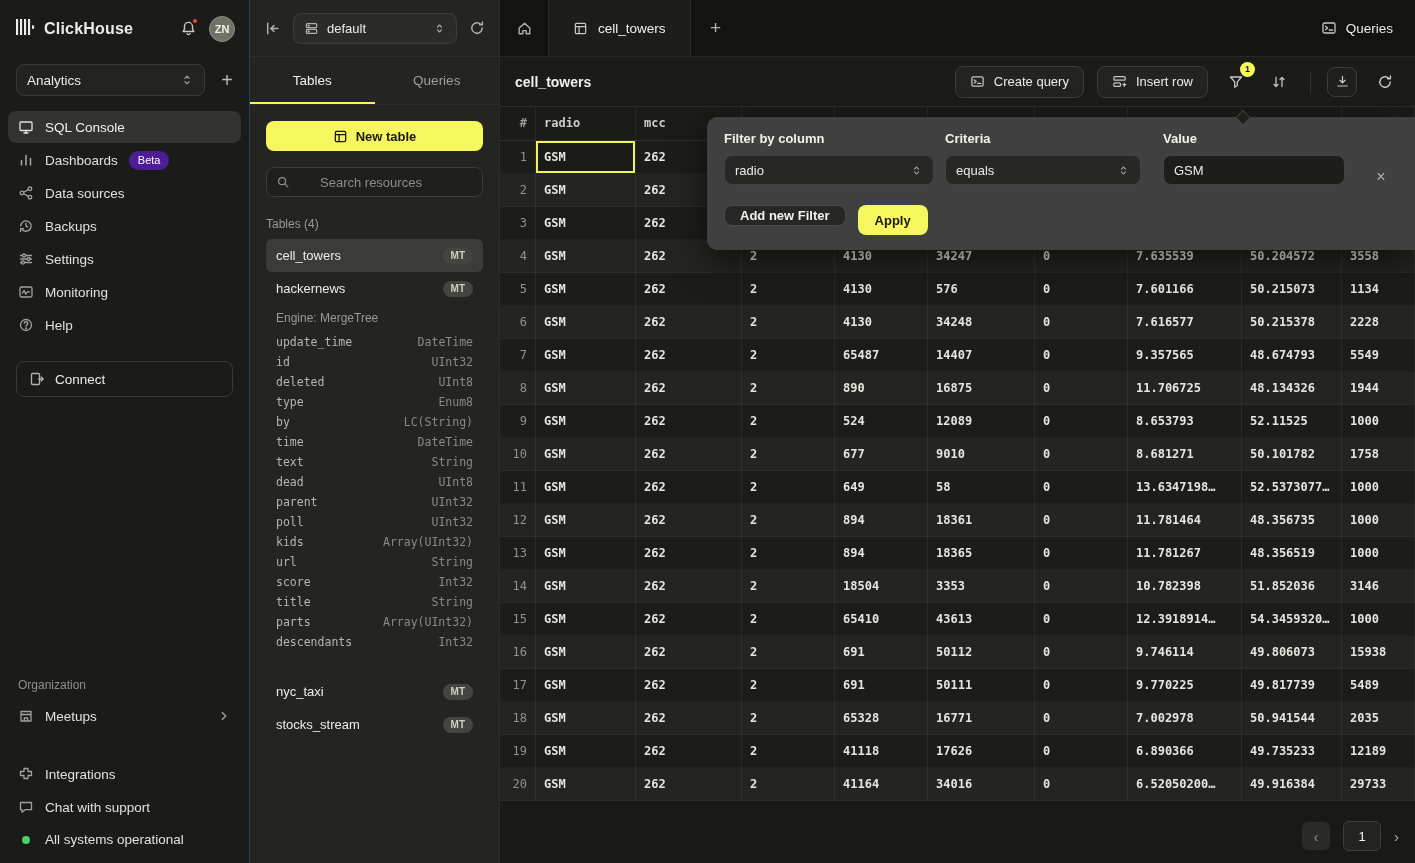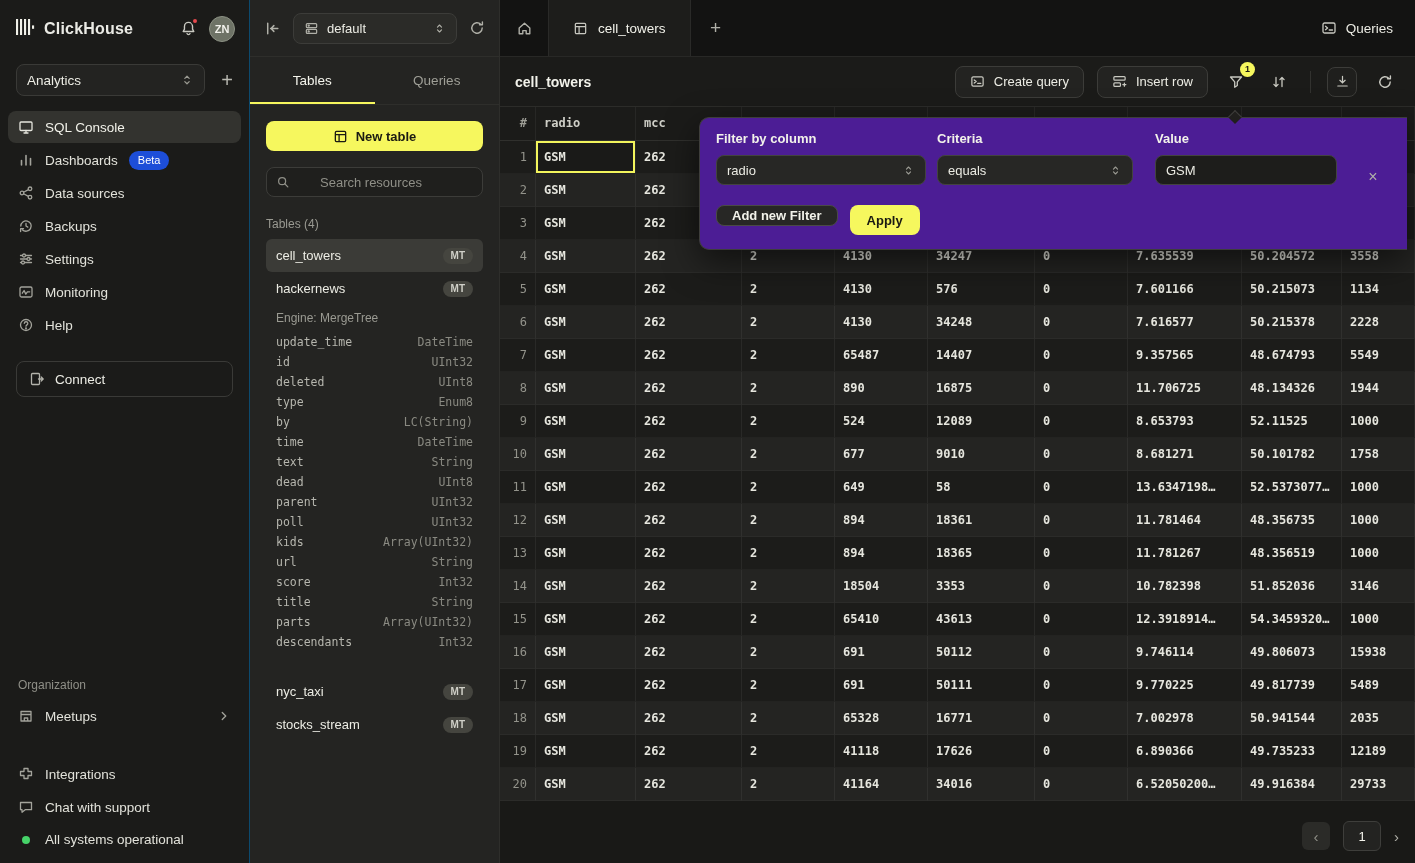--- a/index.html
+++ b/index.html
@@ -22,21 +22,21 @@
   .avatar { width:26px; height:26px; border-radius:50%; background:#6e7366; border:1px solid #8d9284; color:#f2f2ec; font-size:11px; font-weight:700; display:flex; align-items:center; justify-content:center; }
   .ws-row { display:flex; align-items:center; gap:16px; padding:7px 16px 9px; }
   .ws-select { flex:1; height:32px; background:#232321; border:1px solid #3a3a37; border-radius:8px; display:flex; align-items:center; padding:0 10px; gap:8px; color:#ececE4; }
   .ws-select .cud { margin-left:auto; color:#9b9b93; display:flex; }
   .plus-btn { color:#b9b9b1; font-size:20px; line-height:1; }
   .menu { padding:6px 8px; display:flex; flex-direction:column; gap:1px; }
   .menu-item { height:32px; display:flex; align-items:center; gap:11px; padding:0 10px; border-radius:8px; color:#e2e2da; }
   .menu-item svg { color:#a3a39b; }
   .menu-item.active { background:#33332f; color:#f2f2ea; }
   .menu-item.active svg { color:#e6e6de; }
-  .badge-beta { background:#1d4ed8; color:#fff; font-size:11px; line-height:1; padding:4px 9px; border-radius:10px; }
+  .badge-beta { background:#4c1d95; color:#fff; font-size:11px; line-height:1; padding:4px 9px; border-radius:10px; }
   .connect-btn { margin:14px 16px 0; height:36px; border:1px solid #3a3a37; border-radius:8px; display:flex; align-items:center; gap:10px; padding:0 12px; color:#ececE4; }
   .connect-btn svg { color:#b3b3ab; }
   .sb-spacer { flex:1; }
   .org-label { padding:0 18px; font-size:12px; color:#8f8f87; margin-bottom:8px; }
   .org-item { height:32px; margin:0 8px 34px; padding:0 10px; border-radius:8px; display:flex; align-items:center; gap:11px; color:#e2e2da; }
   .org-item svg { color:#a3a39b; }
   .org-item .chev { margin-left:auto; color:#9b9b93; display:flex; }
   .sb-footer { padding:0 18px 16px; display:flex; flex-direction:column; gap:17px; }
   .f-item { display:flex; align-items:center; gap:11px; color:#e2e2da; }
   .f-item svg { color:#a3a39b; }
@@ -103,21 +103,21 @@
   .td { font-family:"DejaVu Sans Mono", monospace; font-size:12px; font-weight:700; color:#e6e6de; line-height:32px; padding:0 8px; border-right:1px solid rgba(255,255,255,.055); border-bottom:1px solid rgba(255,255,255,.03); white-space:nowrap; overflow:hidden; }
   .td.rn { color:#93938b; font-weight:400; text-align:right; }
   .td.sel { box-shadow:inset 0 0 0 2px #f2f45c; background:#1a1a18; }
 
   .pager { position:absolute; right:16px; bottom:12px; display:flex; align-items:center; gap:13px; }
   .pg-prev { width:28px; height:28px; background:#2b2b28; border-radius:6px; color:#8f8f87; display:flex; align-items:center; justify-content:center; font-size:15px; }
   .pg-page { min-width:38px; height:30px; background:#232321; border:1px solid #3e3e3b; border-radius:6px; color:#f4f4ec; display:flex; align-items:center; justify-content:center; font-size:13px; }
   .pg-next { color:#b0b0a8; font-size:15px; }
 
   
-  .filter-popup { position:absolute; top:117px; right:8px; width:708px; height:133px; background:#4c1d95; border:1px solid #3e3e3b; border-right:none; border-radius:10px 0 0 10px; box-shadow:0 12px 34px rgba(0,0,0,.55); z-index:20; }
+  .filter-popup { position:absolute; top:117px; right:0; width:708px; height:133px; background:#404040; border:1px solid #3e3e3b; border-right:none; border-radius:10px 0 0 10px; box-shadow:0 12px 34px rgba(0,0,0,.55); z-index:20; }
   .popup-caret { position:absolute; top:-6px; left:530px; width:10px; height:10px; background:#201f1d; border-left:1px solid #3e3e3b; border-top:1px solid #3e3e3b; transform:rotate(45deg); }
   .fg { position:absolute; top:13px; }
   .fg-1 { left:16px; width:210px; }
   .fg-2 { left:237px; width:196px; }
   .fg-3 { left:455px; width:182px; }
   .fg .flabel { display:block; font-size:13px; font-weight:700; color:#f2f2ea; margin-bottom:9px; }
   .control { height:30px; background:#272725; border:1px solid #434340; border-radius:8px; display:flex; align-items:center; gap:8px; padding:0 10px; font-size:13px; color:#ececE4; }
   .control .cud { margin-left:auto; color:#9b9b93; display:flex; }
   .control.input { background:#1d1d1b; }
   .control.input input { background:transparent; border:none; outline:none; color:#ececE4; font-size:13px; width:100%; font-family:"Liberation Sans",sans-serif; }

